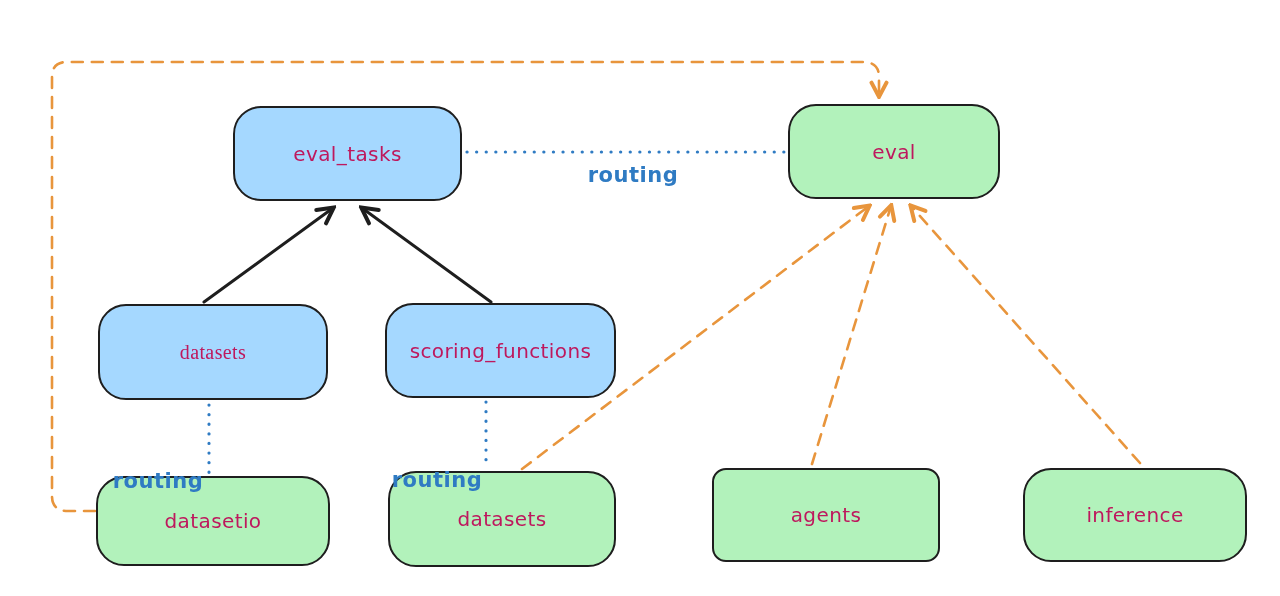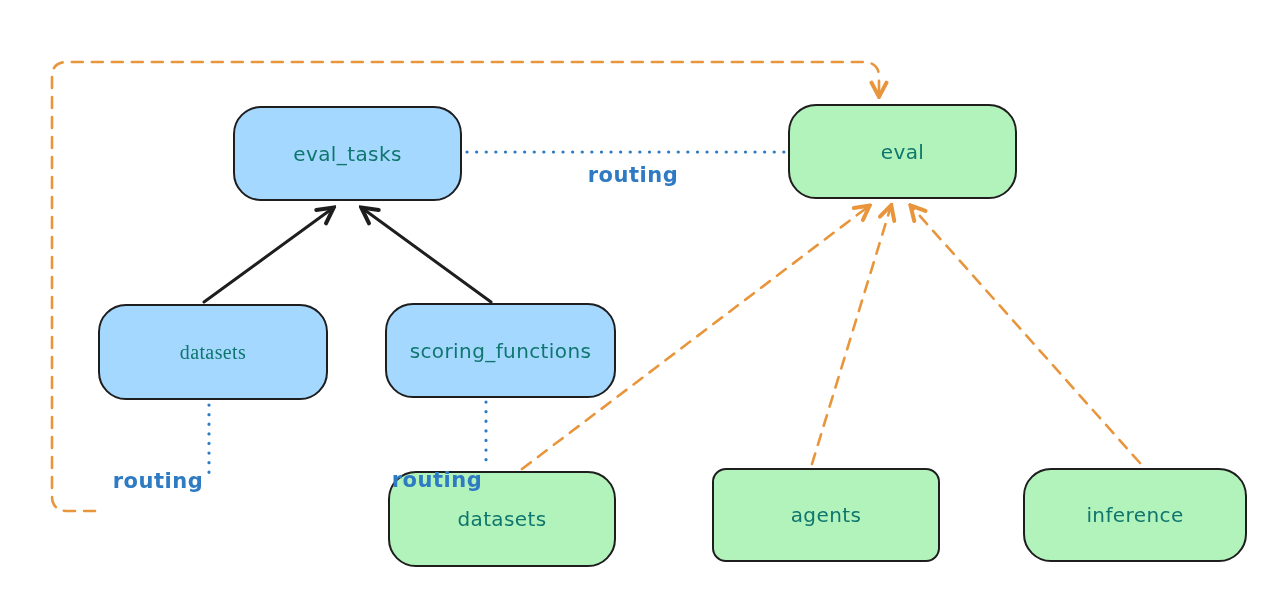--- a/index.html
+++ b/index.html
@@ -17,21 +17,21 @@
     width: 1280px; height: 596px;
   }
   .node {
     position: absolute;
     box-sizing: border-box;
     border: 2.6px solid #1e1e1e;
     border-radius: 28px;
     display: flex;
     align-items: center;
     justify-content: center;
-    color: #0f766e;
+    color: #be185d;
     font-size: 20px;
     letter-spacing: 0.4px;
   }
   .node.blue  { background: #a5d8ff; }
   .node.green { background: #b2f2bb; }
   .edge-label {
     position: absolute;
     color: #2f7bc3;
     font-size: 21px;
     font-weight: 700;
@@ -65,32 +65,35 @@
     <path d="M 95,511 L 68,511 Q 52,511 52,496 L 52,77 Q 52,62 67,62 L 863,62 Q 879,62 879,77 L 879,96" fill="none" stroke="#e8953c" stroke-width="2.6" stroke-linecap="round" stroke-dasharray="11 9" marker-end="url(#arrow-orange)"></path>
     <path d="M 522,469 L 869,206" fill="none" stroke="#e8953c" stroke-width="2.6" stroke-linecap="round" stroke-dasharray="11 9" marker-end="url(#arrow-orange)"></path>
     <path d="M 812,464 L 891,206" fill="none" stroke="#e8953c" stroke-width="2.6" stroke-linecap="round" stroke-dasharray="11 9" marker-end="url(#arrow-orange)"></path>
     <path d="M 1140,463 L 911,206" fill="none" stroke="#e8953c" stroke-width="2.6" stroke-linecap="round" stroke-dasharray="11 9" marker-end="url(#arrow-orange)"></path>
   </svg>
 
   <div class="node blue" style="left:233px; top:106px; width:229px; height:95px;">
     <span>eval_tasks</span>
   </div>
 
-  <div class="node green" style="left:788px; top:104px; width:229px; height:95px;">
+  <div class="node green" style="left:788px; top:104px; width:212px; height:95px;">
     <span>eval</span>
   </div>
 
   <div class="node blue" style="left:98px; top:304px; width:230px; height:96px;font-family:Liberation Serif, serif;">
     <span>datasets</span>
   </div>
 
   <div class="node blue" style="left:385px; top:303px; width:231px; height:95px;">
     <span>scoring_functions</span>
   </div>
 
+  <div class="node green" style="left:96px; top:476px; width:234px; height:90px;">
+    <span>datasetio</span>
+  </div>
 
   <div class="node green" style="left:388px; top:471px; width:228px; height:96px;">
     <span>datasets</span>
   </div>
 
   <div class="node green" style="left:712px; top:468px; width:228px; height:94px;border-radius:14px;">
     <span>agents</span>
   </div>
 
   <div class="node green" style="left:1023px; top:468px; width:224px; height:94px;">

